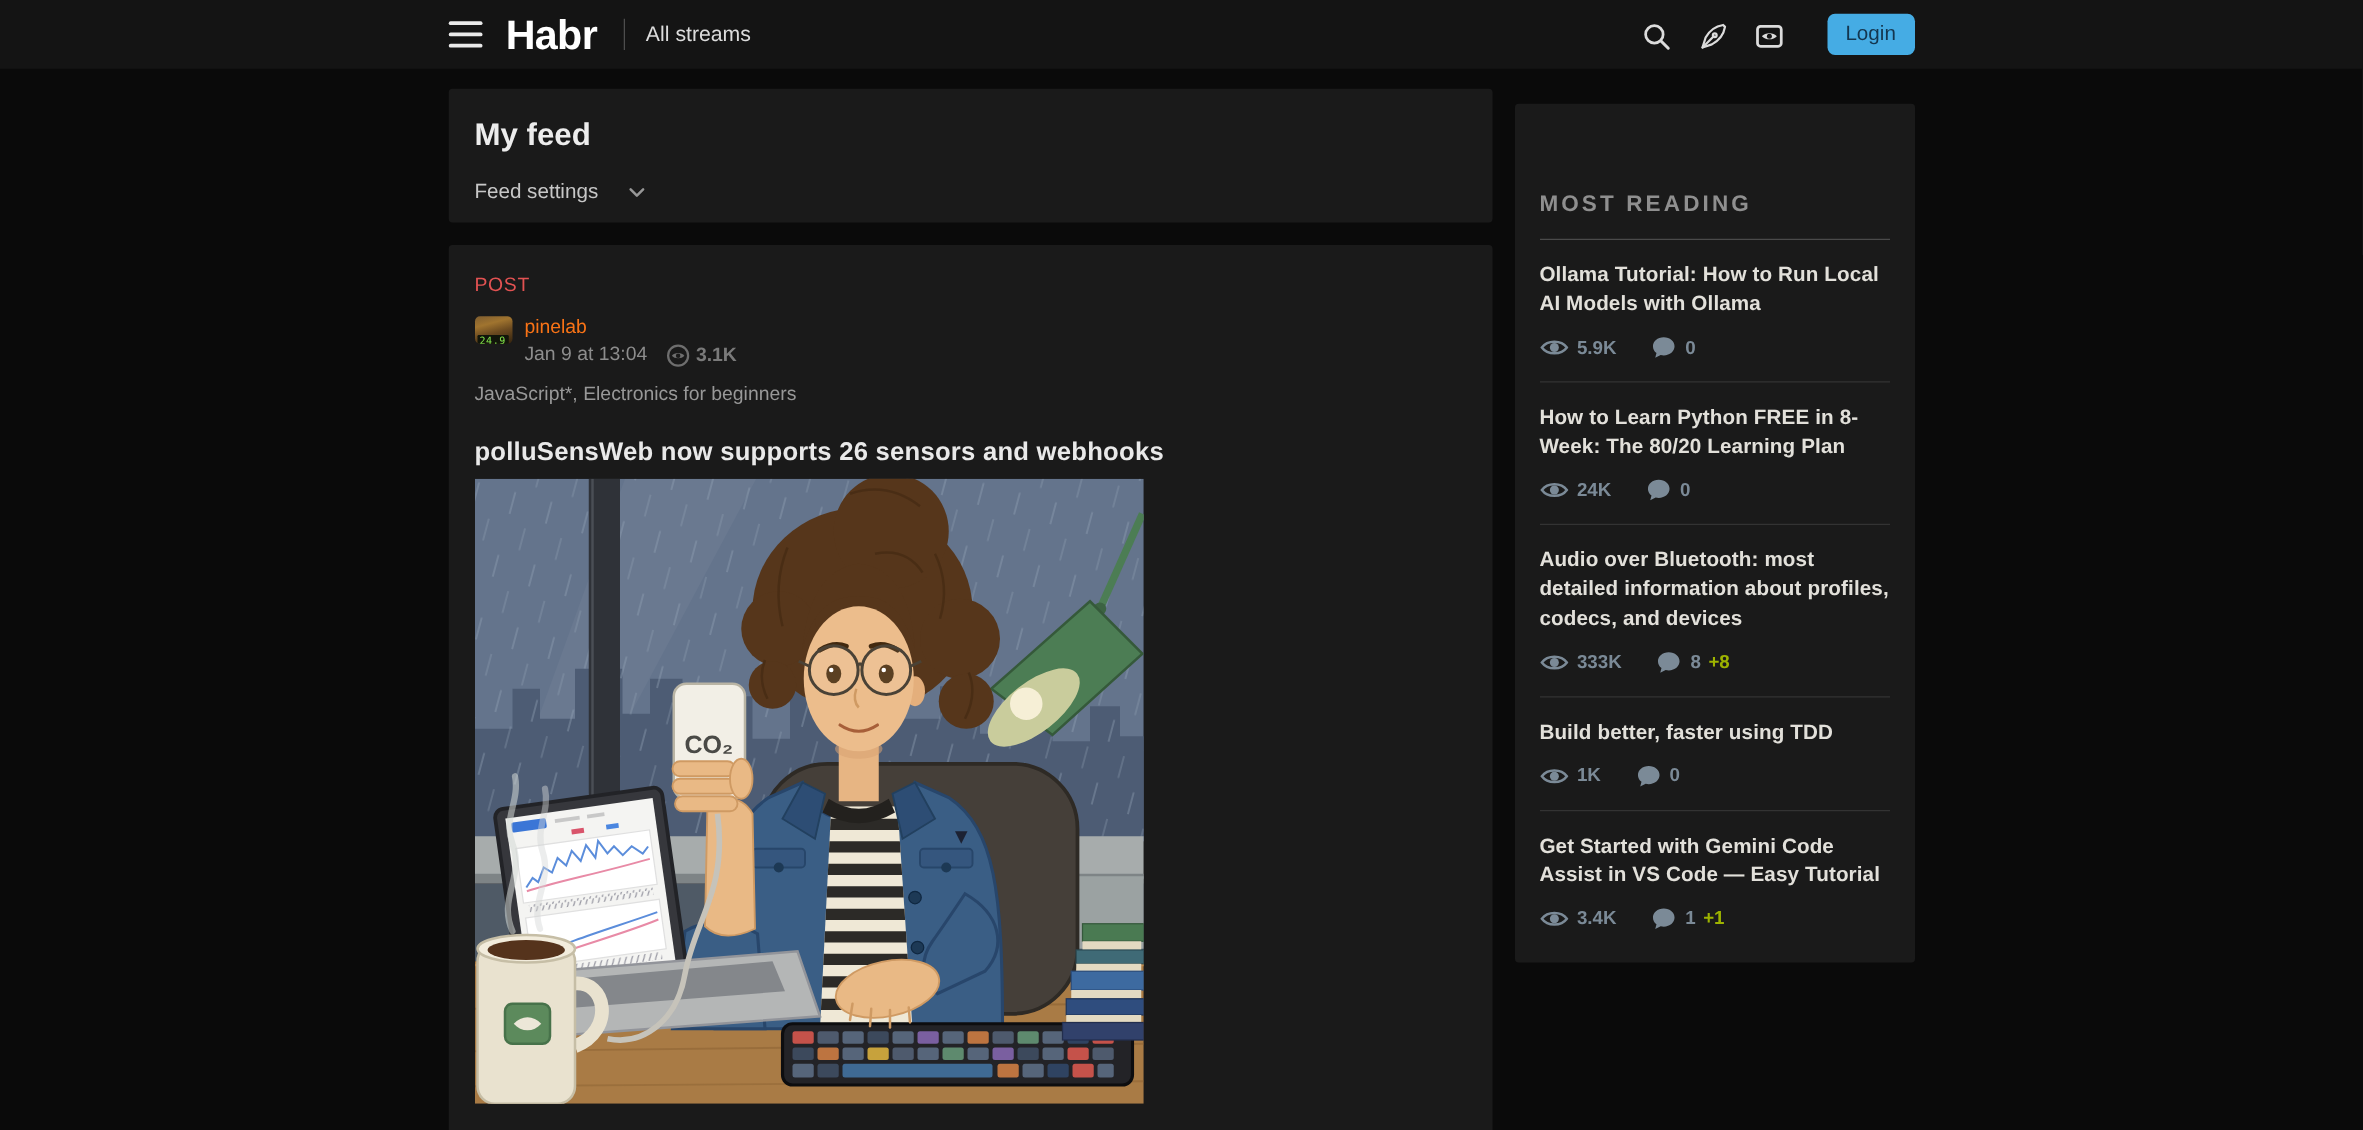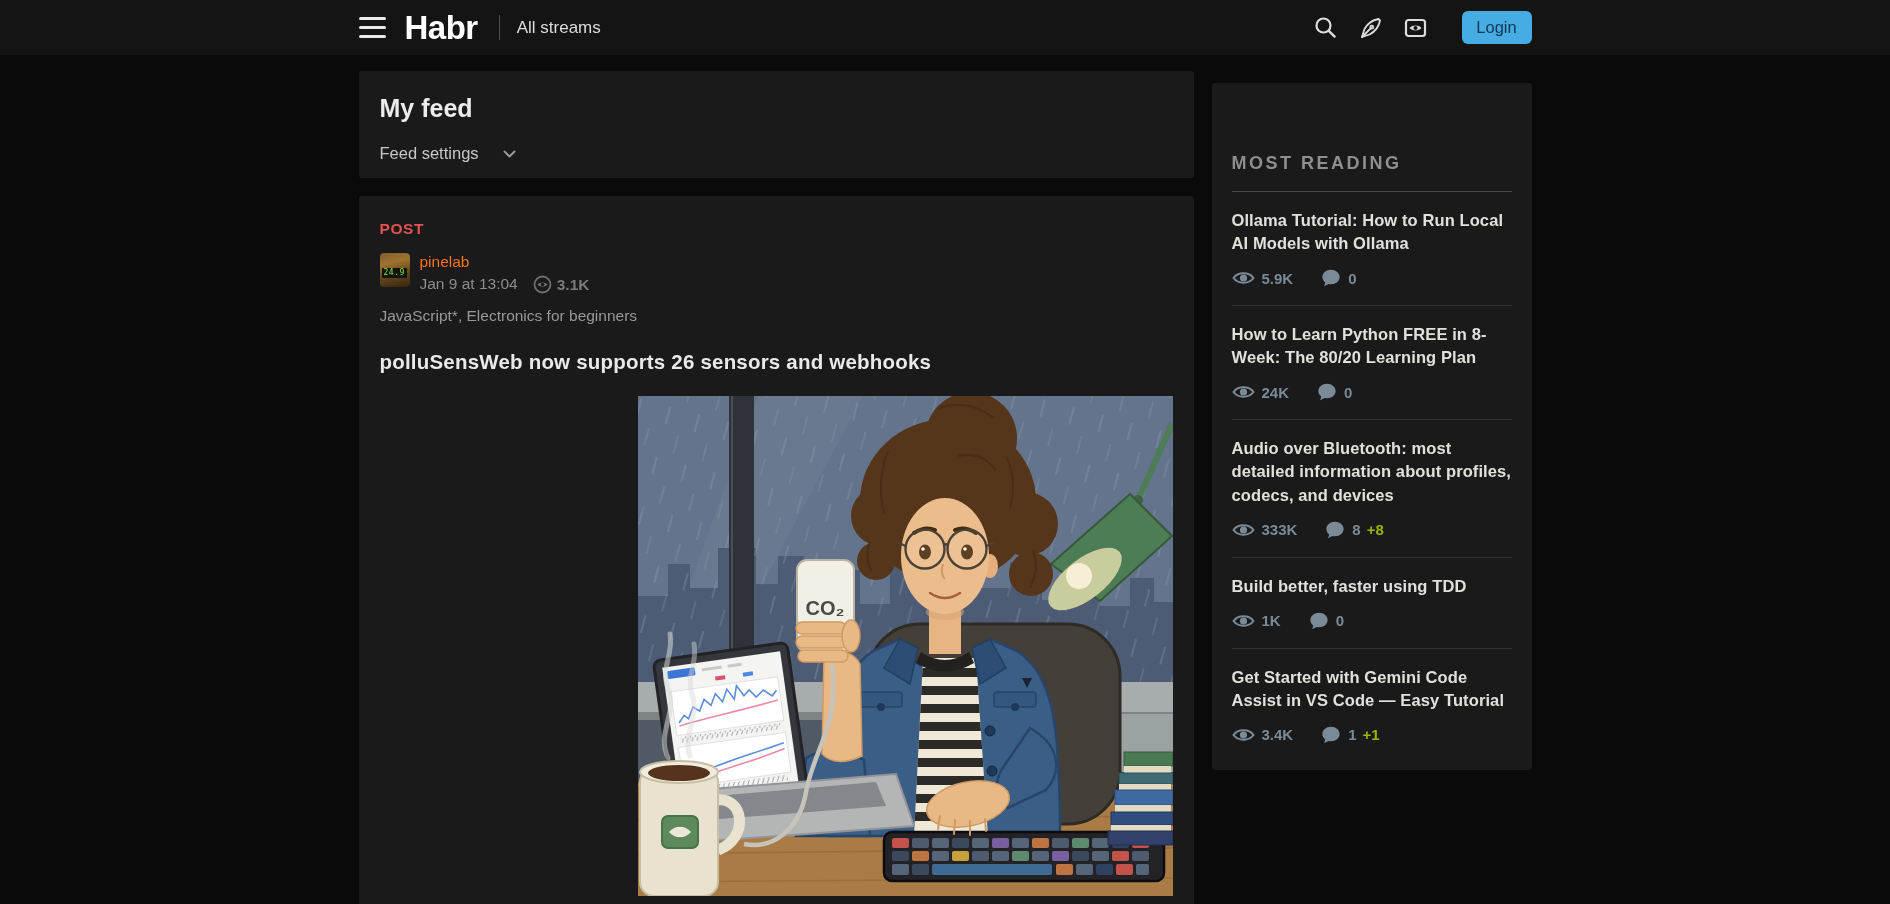--- a/index.html
+++ b/index.html
@@ -11,51 +11,51 @@
     color:#e8e8e8;
   }
   
   .navbar { position:absolute; top:0; left:0; width:100%; height:55px; background:#141414; }
   .nav-inner { width:1173px; height:100%; margin:0 auto; display:flex; align-items:center; }
   .burger { width:27px; height:21px; display:flex; flex-direction:column; justify-content:space-between; cursor:pointer; }
   .burger span { display:block; height:3.2px; background:#e9e9e9; border-radius:2px; }
   .logo { font-size:33px; font-weight:bold; color:#ffffff; letter-spacing:-0.5px; margin-left:19px; cursor:pointer; }
   .nav-sep { width:1px; height:25px; background:#4d4d4d; margin:0 17px 0 21px; }
   .stream { font-size:17px; color:#dcdcdc; cursor:pointer; }
-  .nav-actions { margin-left:auto; display:flex; align-items:center; gap:15px; }
+  .nav-actions { margin-left:auto; display:flex; align-items:flex-end; gap:15px; }
   .icon-btn { width:30px; height:30px; display:flex; align-items:center; justify-content:center; cursor:pointer; }
   .login-btn {
     margin-left:16px; width:70px; height:33px; border:none; border-radius:6px;
     background:#45ace4; color:#14364f; font-size:16.5px; font-weight:500;
     font-family:"Liberation Sans", sans-serif; cursor:pointer;
     display:flex; align-items:center; justify-content:center;
   }
   
   .content { position:absolute; top:55px; left:0; right:0; display:flex; justify-content:center; gap:18px; padding-top:16px; }
   .main-col { width:835px; }
   .side-col { width:320px; padding-top:12px; }
   .card { background:#1a1a1a; border-radius:3px; }
   
   .feed-card { height:107px; padding:23px 21px 0; }
   .feed-title { font-size:25px; font-weight:bold; color:#ececec; }
   .feed-settings { display:inline-flex; align-items:center; gap:24px; margin-top:21px; font-size:16.5px; color:#c7c7c7; cursor:pointer; }
   
   .post-card { margin-top:18px; padding:24px 21px 40px; height:1200px; }
-  .post-type { display:inline-block; color:#e25252; font-weight:bold; font-size:15.5px; letter-spacing:0.6px; cursor:pointer; }
+  .post-type { display:inline-block; color:#e25252; font-weight:normal; font-size:15.5px; letter-spacing:0.6px; cursor:pointer; }
   .post-meta { display:flex; align-items:flex-start; gap:10px; margin-top:15px; }
-  .avatar { width:30px; height:34px; border-radius:4px; position:relative; overflow:hidden; cursor:pointer;
+  .avatar { width:30px; height:22px; border-radius:4px; position:relative; overflow:hidden; cursor:pointer;
     background:linear-gradient(165deg,#7e5d30 0%,#a0742f 30%,#6b4a20 58%,#33230e 100%); }
   .avatar-display { position:absolute; left:2px; top:15px; background:#11150a; color:#84e84c;
     font-family:"DejaVu Sans Mono", monospace; font-size:8px; line-height:10px; padding:0 2px; border-radius:1px; letter-spacing:0.5px; }
   .meta-name { font-size:15.5px; font-weight:normal; color:#f97316; cursor:pointer; }
   .meta-row2 { display:flex; align-items:flex-start; gap:6px; margin-top:4px; font-size:15.5px; color:#8d8d8d; }
   .post-views { display:flex; align-items:center; gap:5px; margin-left:9px; color:#7a7a7a; font-weight:bold; }
   .post-hubs { margin-top:13px; font-size:15.5px; color:#989898; cursor:pointer; }
   .post-title { margin-top:25px; font-size:20.5px; font-weight:bold; color:#e9e9e9; letter-spacing:0.2px; }
-  .post-image-wrap { margin-top:22px; display:flex; justify-content:flex-end; }
+  .post-image-wrap { margin-top:9px; display:flex; justify-content:flex-start; }
   
   .sb-card { padding:18px 20px 8px; }
   .sb-head { font-size:18px; font-weight:bold; letter-spacing:2.5px; color:#8f8f8f; padding:5px 0 17px; border-bottom:1px solid #4a4a4a;margin-top:47px; }
   .sb-item { display:block; padding:17px 0 17px; border-bottom:1px solid #333333; cursor:pointer; text-decoration:none; }
   .sb-item:last-child { border-bottom:none; }
   .sb-title { font-size:16.5px; font-weight:bold; color:#e2e0da; line-height:1.4; letter-spacing:0.1px; }
   .sb-stats { display:flex; align-items:center; margin-top:13px; font-size:15px; font-weight:bold; color:#7b8a97; }
   .sb-stats .num { margin-left:7px; }
   .sb-comments { display:flex; align-items:center; margin-left:28px; }
   .sb-new { color:#9db300; margin-left:6px; }

